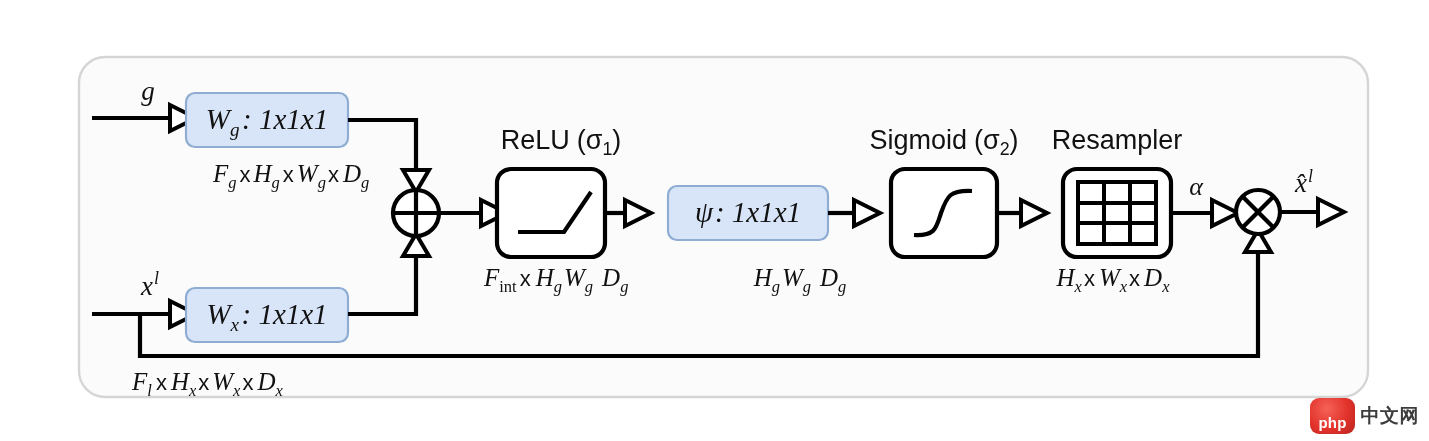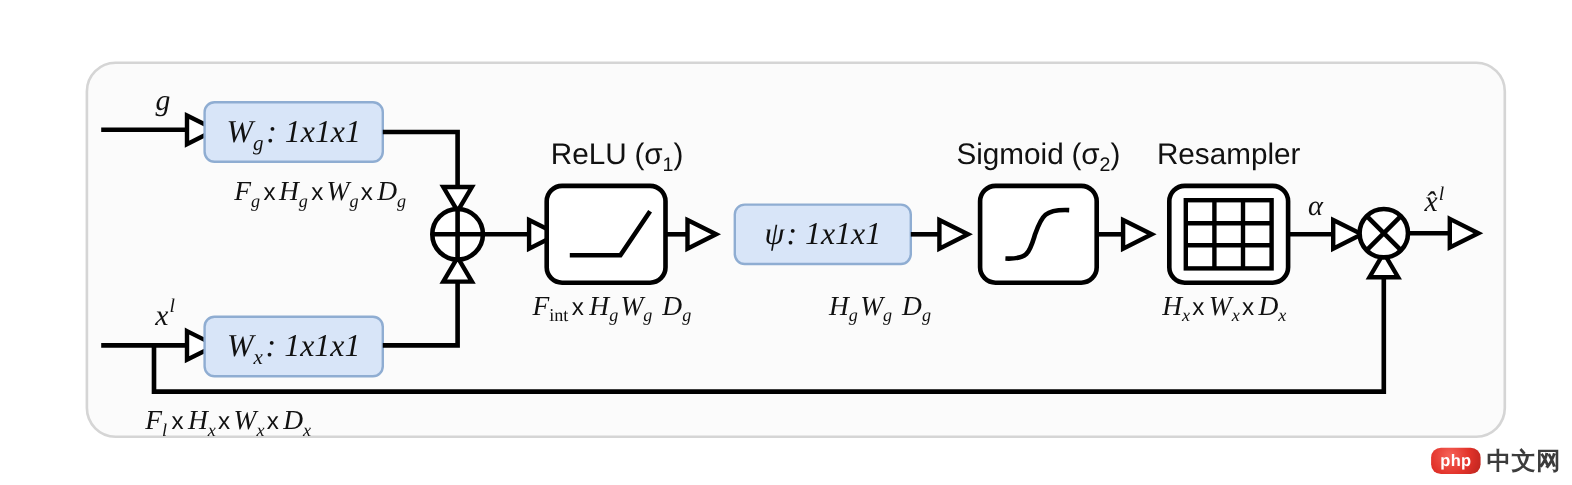--- a/index.html
+++ b/index.html
@@ -92,28 +92,28 @@
     opacity: 0.92;
   }
   #wm-badge {
     display: inline-block;
     background: radial-gradient(circle at 38% 30%, #f5554a 0%, #e02219 55%, #b3120c 100%);
     color: #ffffff;
     font-family: "Liberation Sans", sans-serif;
     font-weight: bold;
     font-size: 15px;
     line-height: 19px;
-    padding: 3px 8px 2px 8px;
+    padding: 15px 8px 2px 8px;
     border-radius: 9px;
     letter-spacing: 0.2px;
   }
   #wm-text {
     font-family: "Liberation Sans", sans-serif;
     font-weight: bold;
-    font-size: 22px;
+    font-size: 19px;
     color: #2c2c2c;
     letter-spacing: 0.5px;
   }
 </style>
 </head>
 <body>
 
 <div id="stage">
 
   <svg id="diagram" viewBox="0 0 1429 441">

